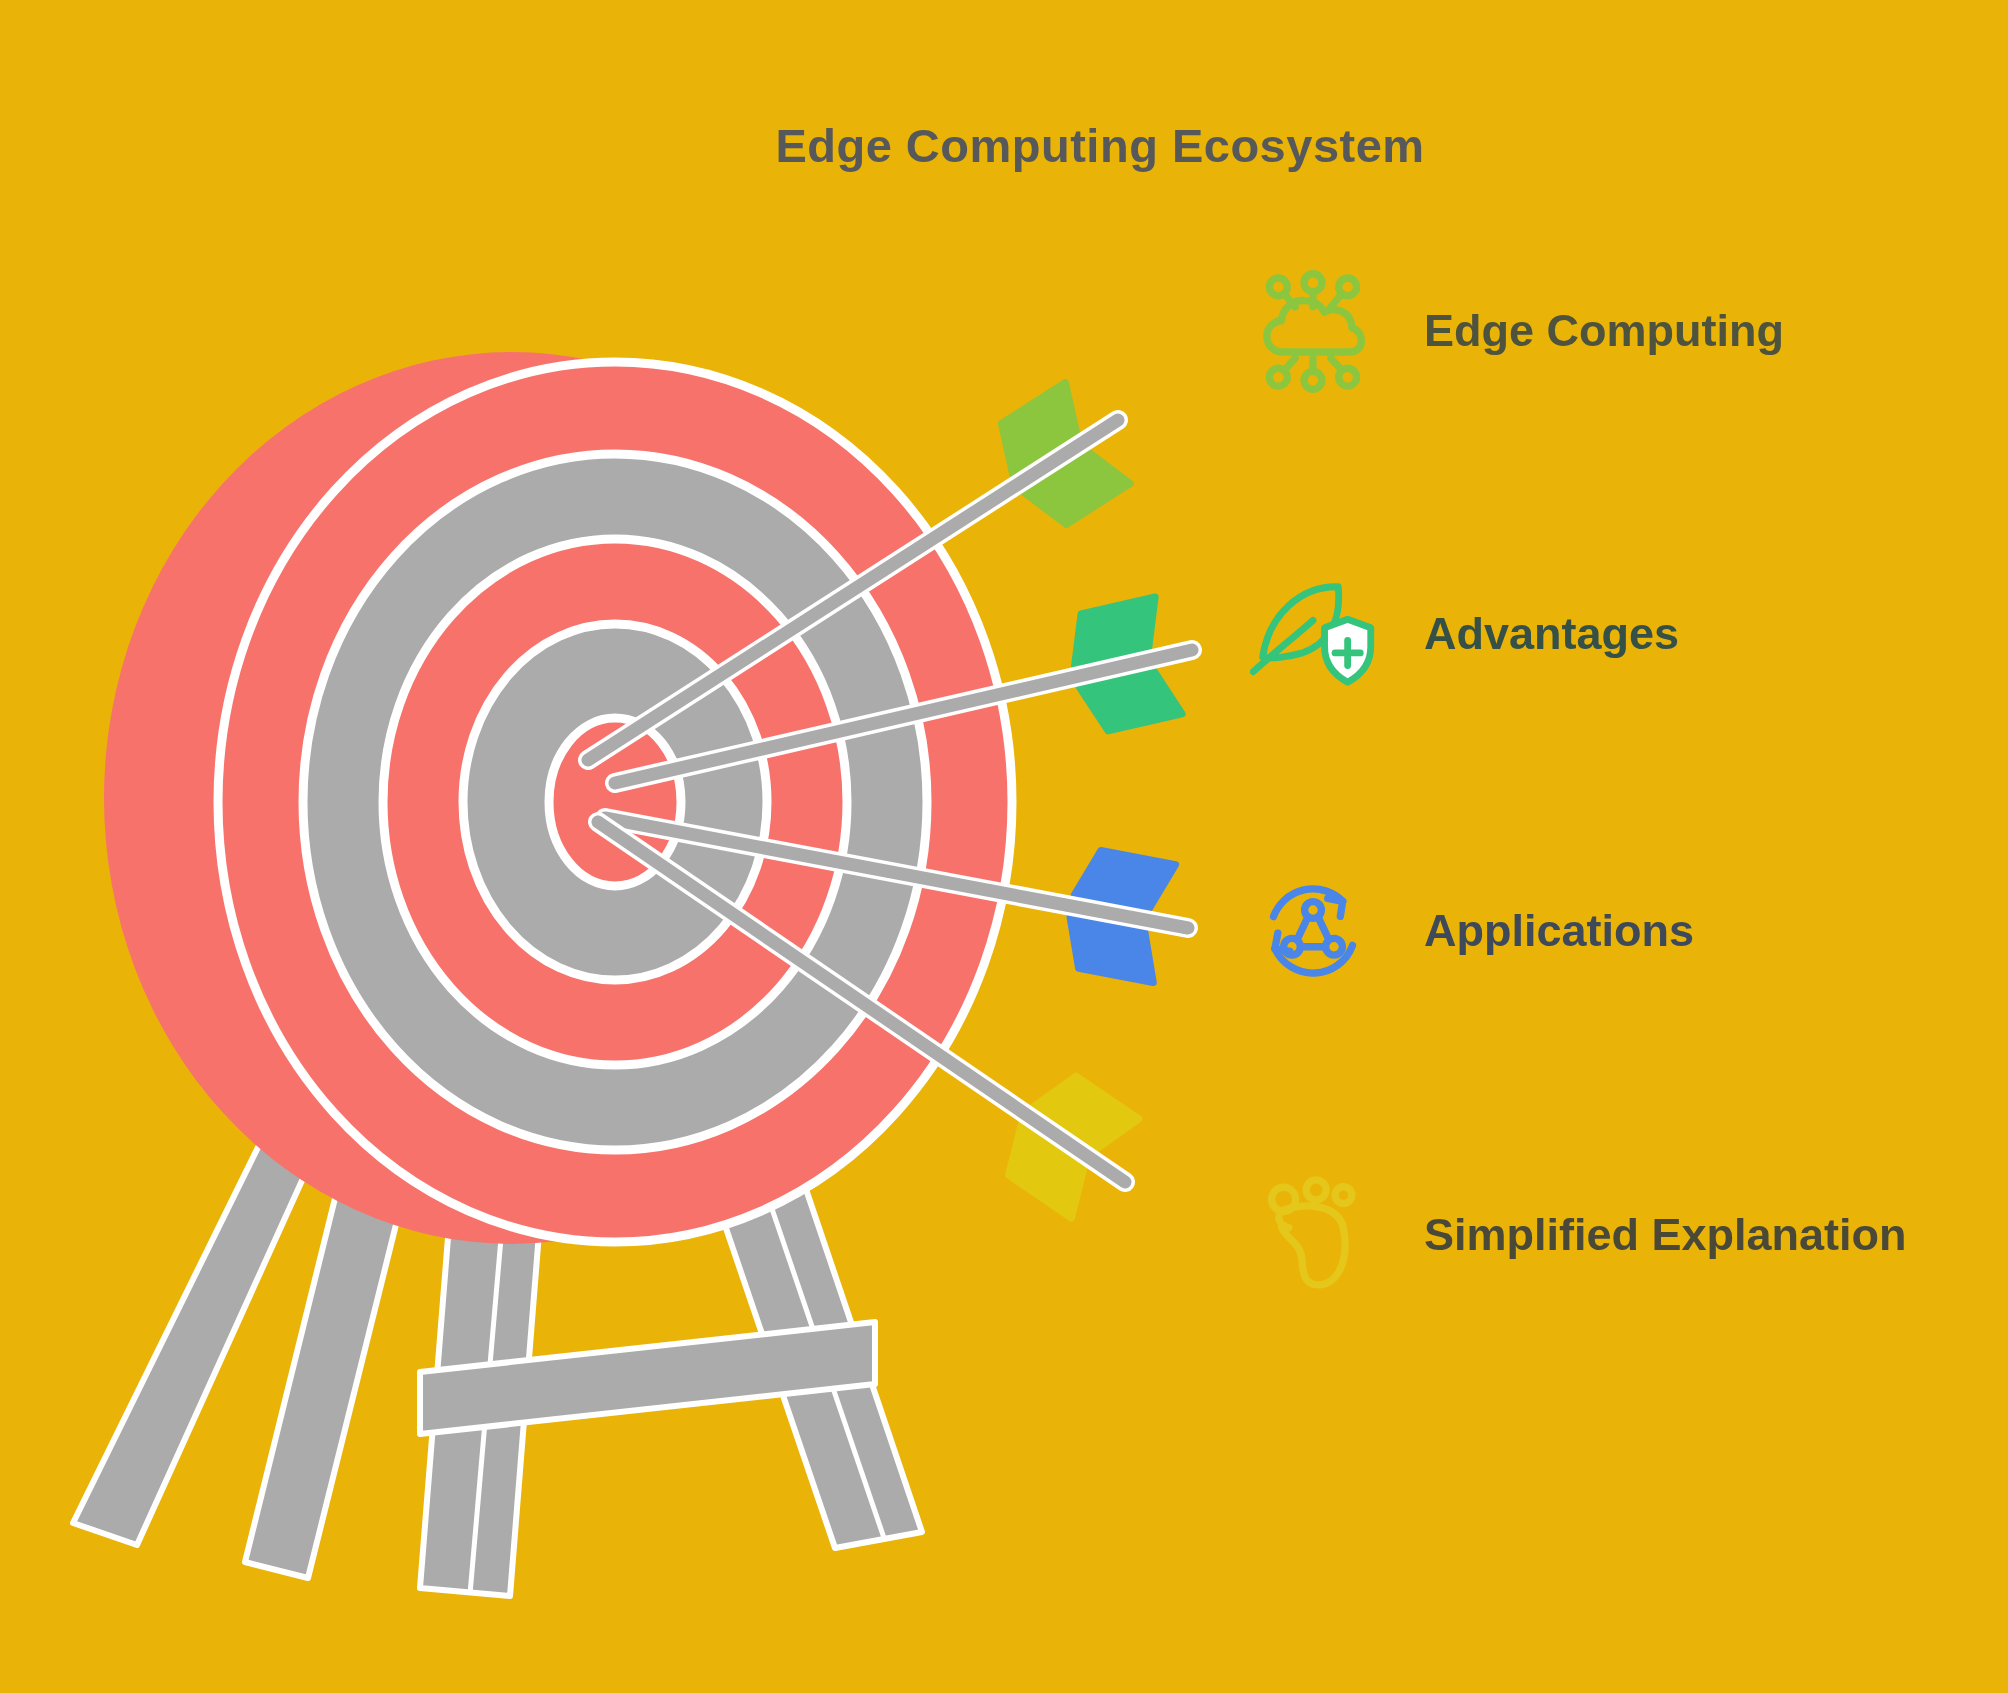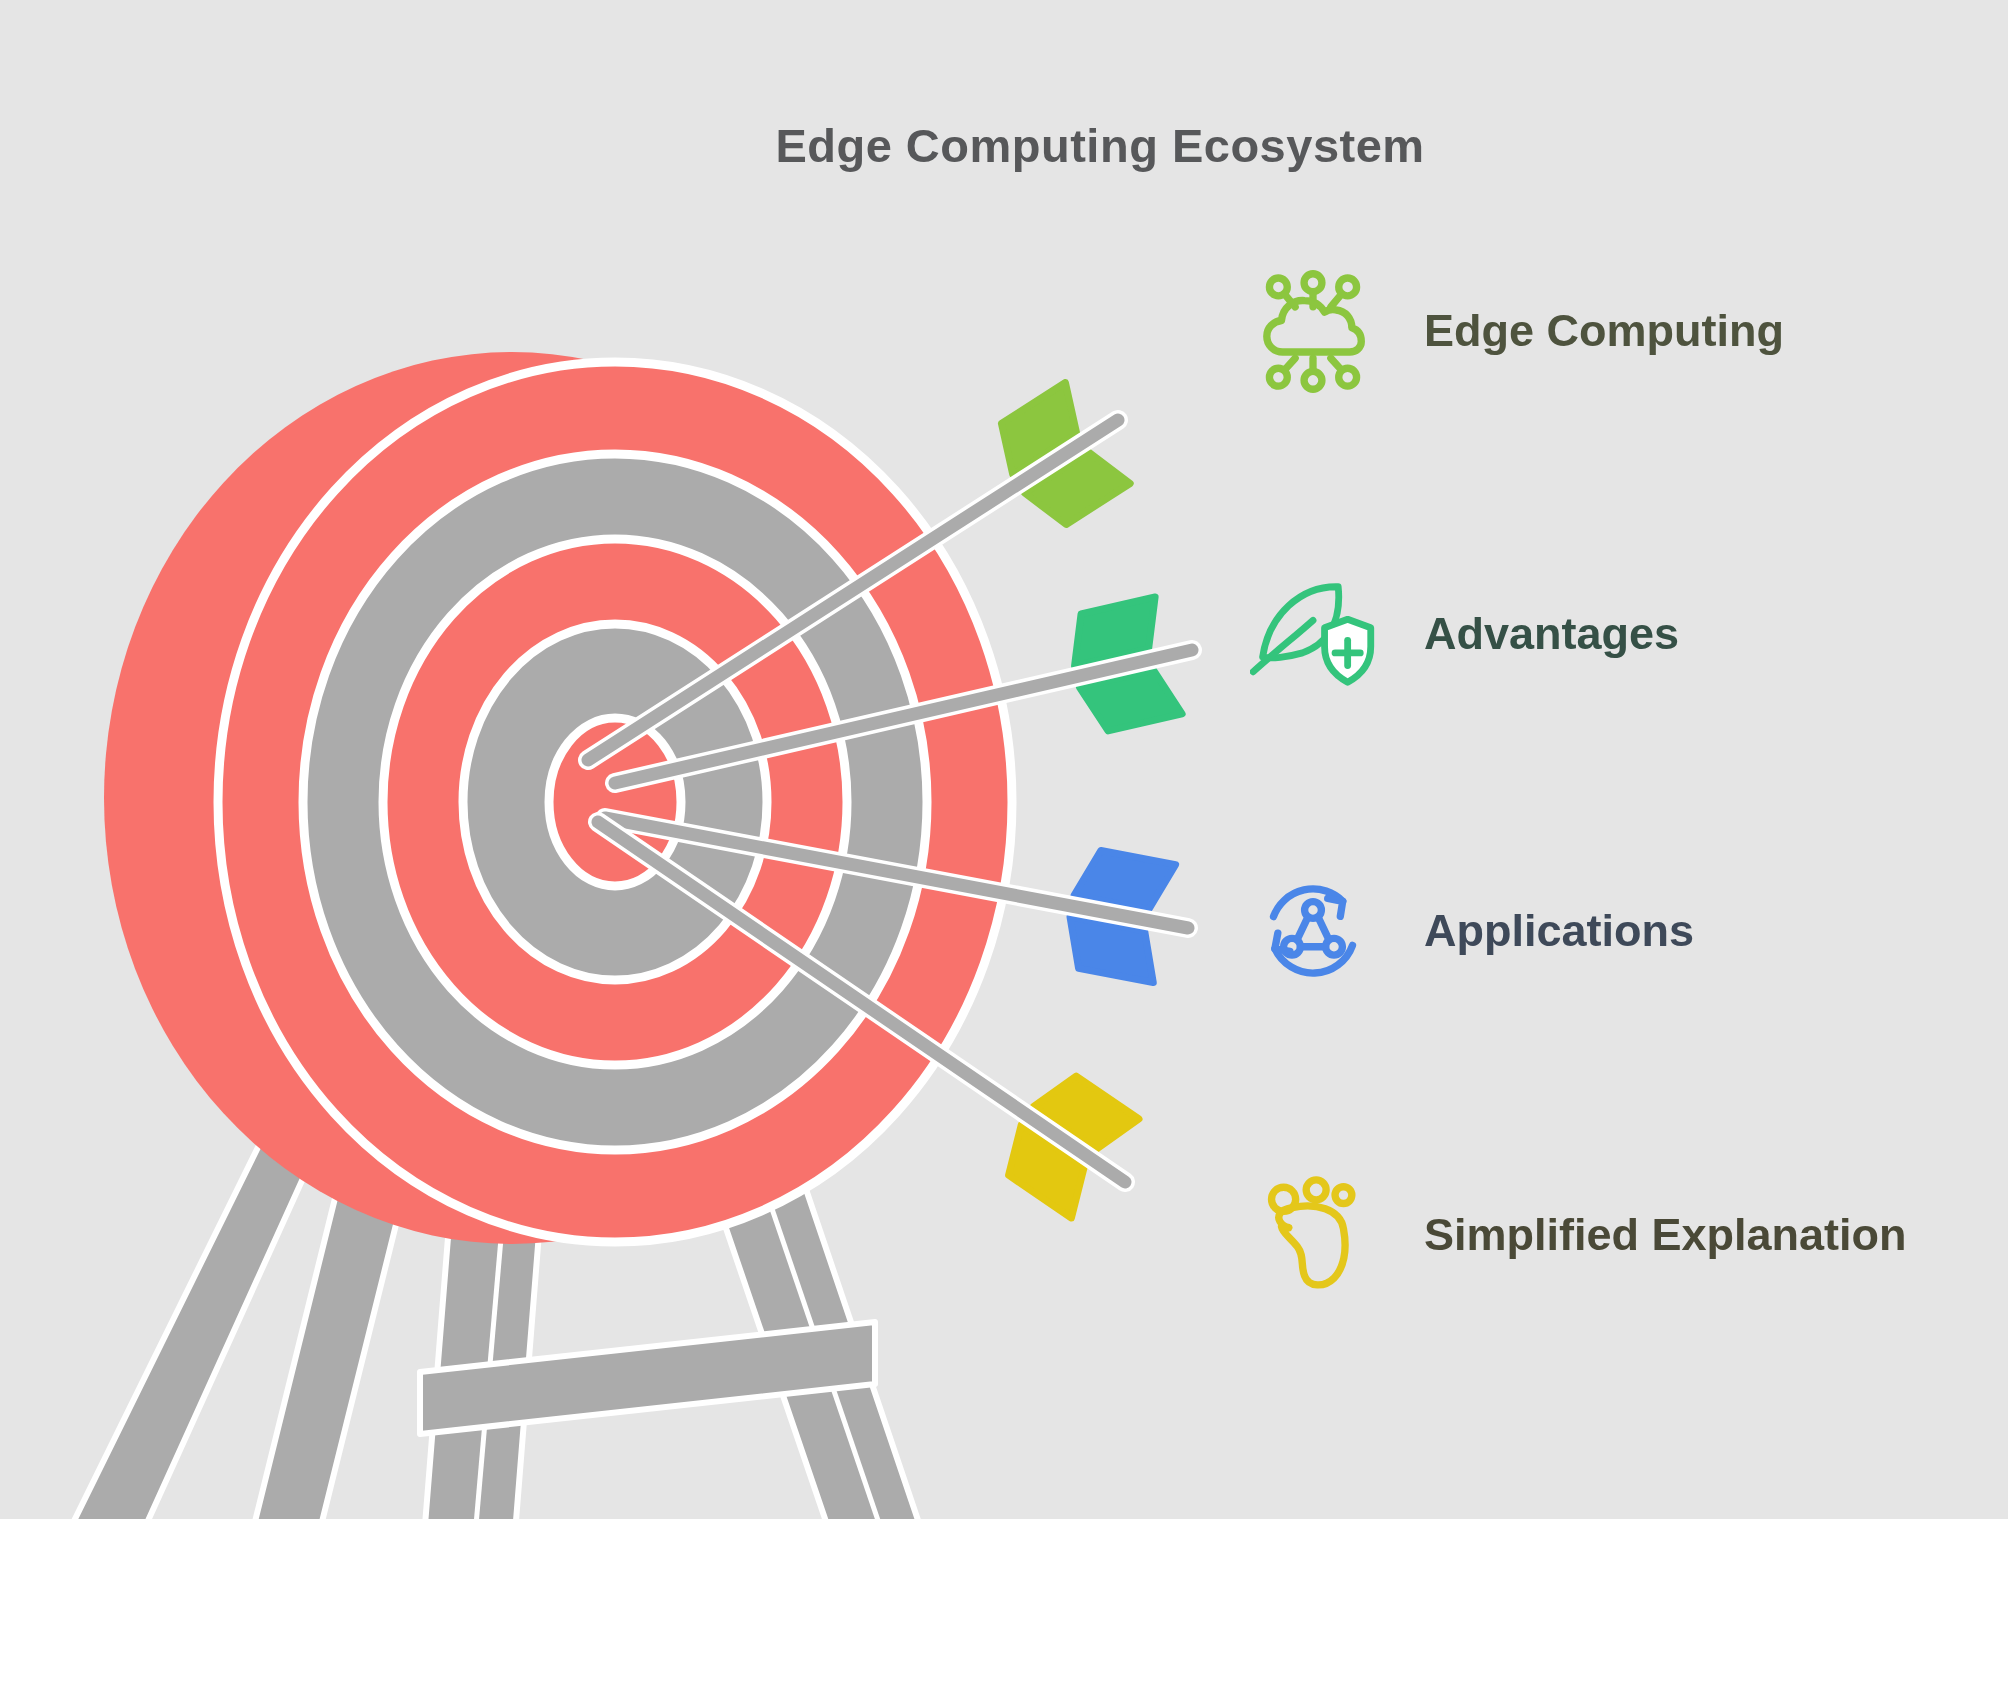--- a/index.html
+++ b/index.html
@@ -1,19 +1,19 @@
 <!DOCTYPE html>
 <html><head>
 <meta charset="utf-8">
 <style>
   html,body { margin:0; padding:0; background:#ffffff; }
   .canvas {
     position:relative;
-    width:2008px; height:1519px;
-    background:#e5e5e5;
+    width:2008px; height:1693px;
+    background:#eab308;
     overflow:hidden;
     font-family:"Liberation Sans", sans-serif;
   }
   .page-title {
     position:absolute;
     left:770px; top:118px;
     width:660px;
     font-size:47px;
     font-weight:700;
     color:#57585A;

